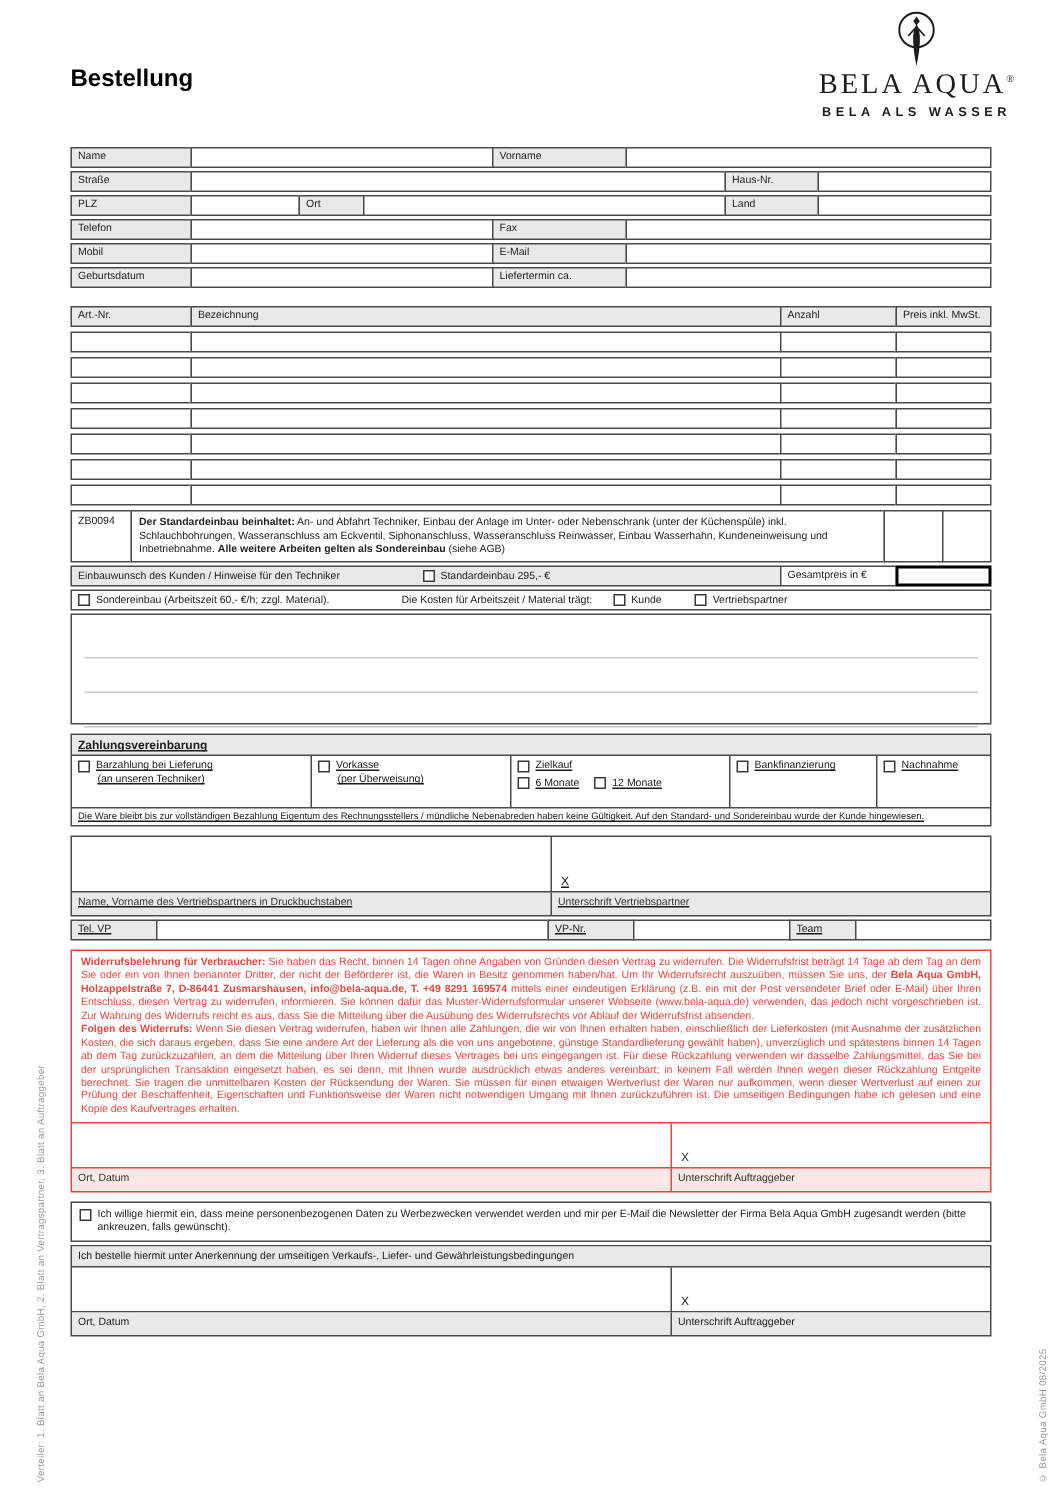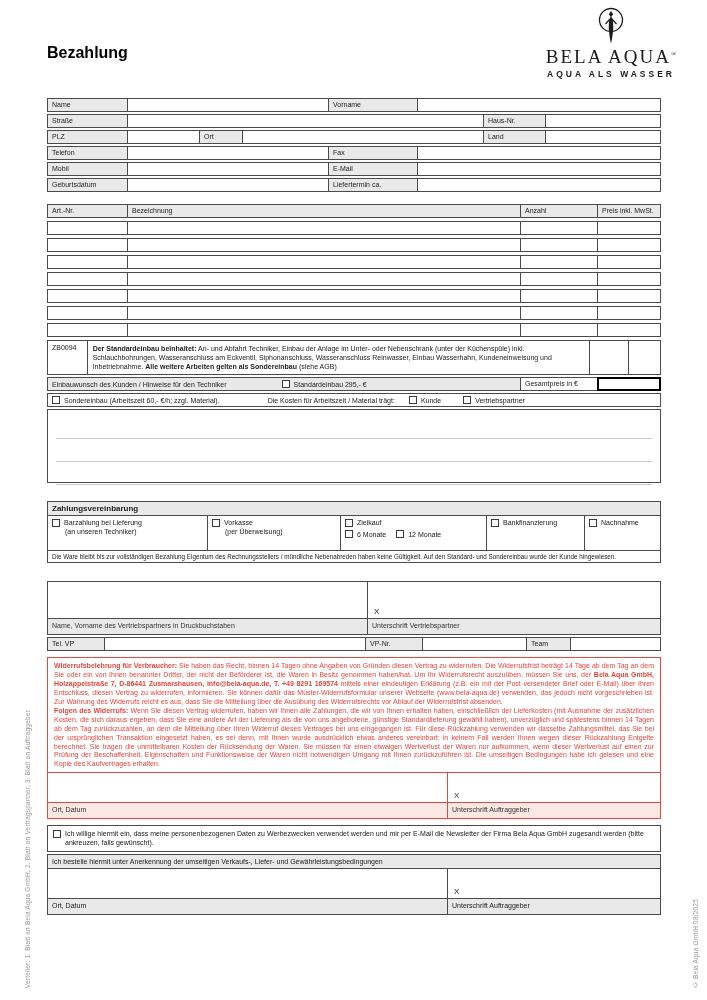--- a/index.html
+++ b/index.html
@@ -23,21 +23,21 @@
 
   .row { display:flex; }
   .row + .row { margin-top:2px; }
   .cell { border:1px solid #4a4a4a; background:#fff; font-size:7px; padding:2px 4px;
           min-height:14px; color:#222; overflow:hidden; white-space:nowrap; }
   .cell + .cell { margin-left:-1px; }
   .gray  { background:#e9e9e9; }
   .flex  { flex:1 1 auto; }
   .sec-h { border:1px solid #4a4a4a; background:#e9e9e9; font-weight:bold; font-size:8px;
            padding:2px 4px; min-height:15px; }
-  .mt2 { margin-top:2px; } .mt6 { margin-top:18px; } .mt12 { margin-top:12px; }
+  .mt2 { margin-top:2px; } .mt6 { margin-top:6px;text-decoration:underline; } .mt12 { margin-top:12px; }
 
   .w44{width:44px;} .w45{width:45px;} .w58{width:58px;} .w63{width:63px;} .w64{width:64px;}
   .w73{width:73px;} .w78{width:78px;} .w81{width:81px;} .w90{width:90px;} .w105{width:105px;}
   .w116{width:116px;} .w202{width:202px;} .w262{width:262px;} .w320{width:320px;} .w400{width:400px;}
 
   .cb { display:inline-block; width:8px; height:8px; border:1px solid #3a3a3a; background:#fff;
         vertical-align:-1px; margin-right:4px; flex:0 0 auto; }
 
   .art-empty { height:13px; padding:0 4px; }
   .zb-desc { white-space:normal; font-size:7px; line-height:1.3; padding:3px 5px; }
@@ -81,31 +81,31 @@
   .osig { display:flex; height:30px; border-bottom:1px solid #4a4a4a; }
   .olbls { display:flex; background:#e9e9e9; }
   .olbls > div { font-size:7px; padding:3px 4px; min-height:15px; }
 </style>
 </head>
 <body>
 
 <div class="vert-note left">Verteiler: 1. Blatt an Bela Aqua GmbH, 2. Blatt an Vertragspartner, 3. Blatt an Auftraggeber</div>
 <div class="vert-note right">© Bela Aqua GmbH 08/2025</div>
 
-<h1 class="page-title">Bezahlung</h1>
+<h1 class="page-title">Bestellung</h1>
 
 <div class="logo">
   <svg width="36" height="44" viewBox="0 0 36 44">
     <circle cx="18" cy="14" r="11.5" fill="none" stroke="#1c1c1c" stroke-width="1.3"></circle>
     <path d="M18 5 L20.2 8.2 L18 11 L15.8 8.2 Z" fill="#1c1c1c"></path>
     <path d="M18 10 C21.5 15 20.5 26 18 38 C15.5 26 14.5 15 18 10 Z" fill="#1c1c1c"></path>
     <path d="M17 13 L12.5 18 M19 13 L23.5 18" stroke="#1c1c1c" stroke-width="1.2" fill="none"></path>
   </svg>
   <div class="brand-name"><span>BELA AQUA</span><span class="reg">®</span></div>
-  <div class="brand-tagline">AQUA ALS WASSER</div>
+  <div class="brand-tagline">BELA ALS WASSER</div>
 </div>
 
 <div class="content">
 
   <section>
     <div class="row mt2">
       <div class="cell gray w81">Name</div>
       <div class="cell w202"></div>
       <div class="cell gray w90">Vorname</div>
       <div class="cell flex"></div>

